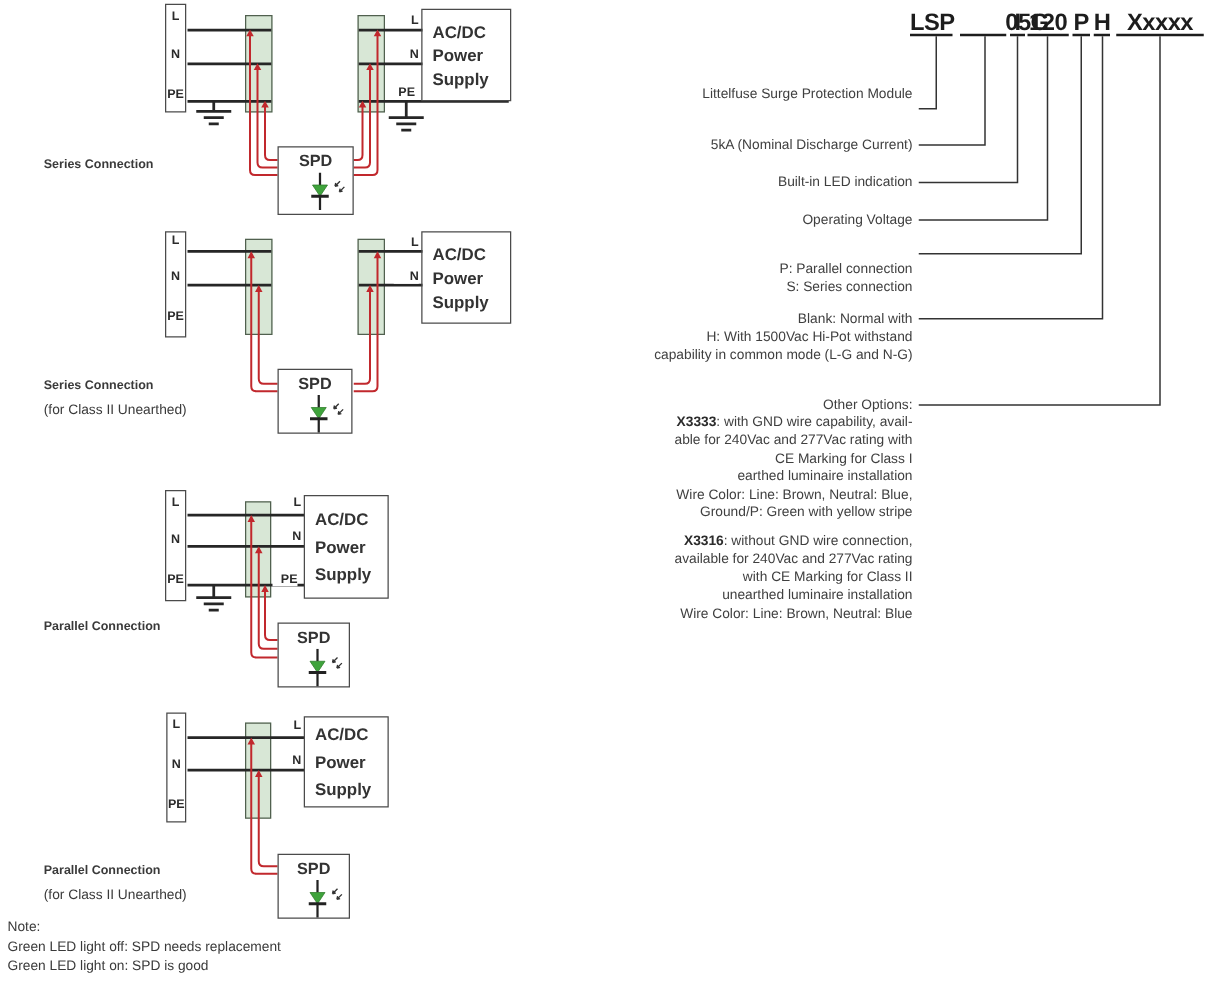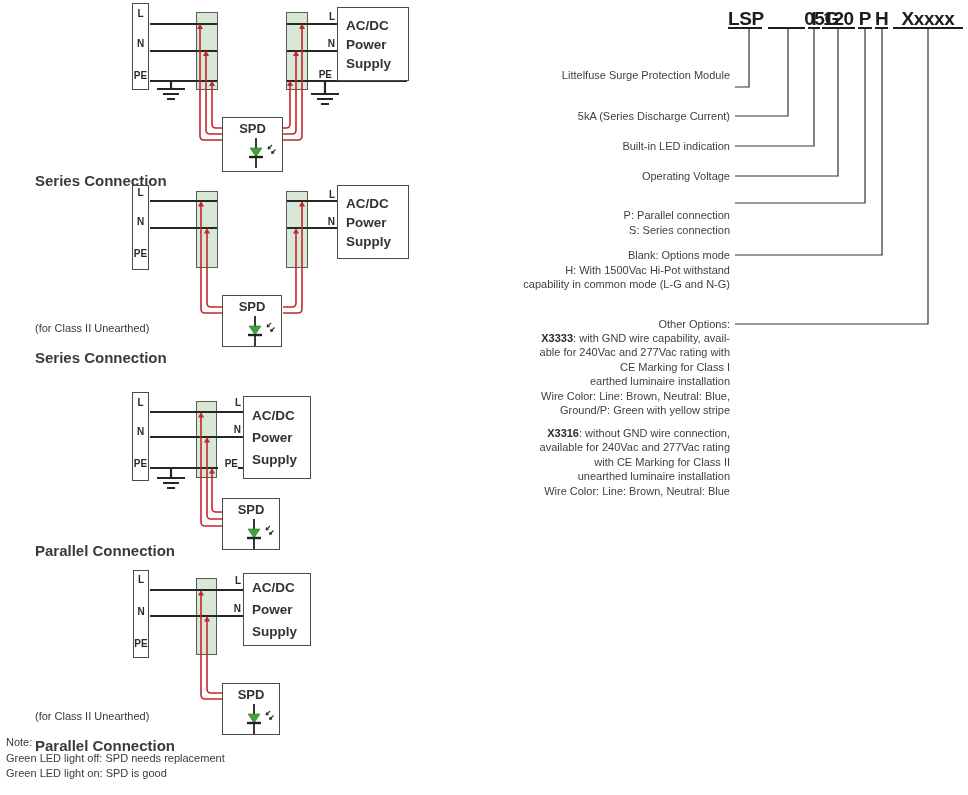--- a/index.html
+++ b/index.html
@@ -19,21 +19,21 @@
          font-size:10px;font-weight:600;color:#2b2b2b;line-height:10px;}
   
   .psu{display:flex;flex-direction:column;justify-content:center;padding-left:8px;
        font-size:13.5px;font-weight:bold;color:#333;}
   .psu.sm{row-gap:4px;} .psu.lg{row-gap:7px;}
   
   .spd{z-index:3;}
   .spd-label{margin-top:3px;text-align:center;font-size:13px;font-weight:600;color:#333;}
   .spd svg{position:absolute;left:50%;top:20px;transform:translateX(-50%) translateX(9px);}
   
-  .dg-title{position:absolute;font-size:15px;font-weight:bold;color:#3a3a3a;white-space:nowrap;margin-top:46px;}
+  .dg-title{position:absolute;font-size:10px;font-weight:bold;color:#3a3a3a;white-space:nowrap;}
   .dg-sub{position:absolute;font-size:11px;font-weight:normal;color:#3a3a3a;white-space:nowrap;}
   
   .note{position:absolute;left:6px;top:735px;font-size:11px;color:#3a3a3a;line-height:15.5px;}
   
   .seg{position:absolute;top:8px;font-size:19px;font-weight:bold;color:#1d1d1d;
        text-align:center;letter-spacing:-0.4px;white-space:nowrap;}
   
   .co{position:absolute;right:238px;text-align:right;font-size:11px;color:#3f3f3f;
       line-height:14.5px;white-space:nowrap;}
   .co b{color:#2c2c2c;}
@@ -233,29 +233,29 @@
 
   <div class="seg" style="left:728px;width:34px">LSP</div>
   <div class="seg" style="left:803px;width:37px">05G</div>
   <div class="seg" style="left:808px;width:12px">I</div>
   <div class="seg" style="left:822px;width:33px">120</div>
   <div class="seg" style="left:858px;width:14px">P</div>
   <div class="seg" style="left:875px;width:13px">H</div>
   <div class="seg" style="left:893px;width:70px">Xxxxx</div>
 
   <div class="co" style="top:68px">Littelfuse Surge Protection Module</div>
-  <div class="co" style="top:109px">5kA (Series Discharge Current)</div>
+  <div class="co" style="top:109px">5kA (Nominal Discharge Current)</div>
   <div class="co" style="top:139px">Built-in LED indication</div>
   <div class="co" style="top:169px">Operating Voltage</div>
   <div class="co" style="top:208px">
     <div>P: Parallel connection</div>
     <div>S: Series connection</div>
   </div>
   <div class="co" style="top:248px">
-    <div>Blank: Options mode</div>
+    <div>Blank: Normal with</div>
     <div>H: With 1500Vac Hi-Pot withstand</div>
     <div>capability in common mode (L-G and N-G)</div>
   </div>
   <div class="co" style="top:317px">Other Options:</div>
   <div class="co" style="top:331px;line-height:14.4px">
     <div><b>X3333</b><span>: with GND wire capability, avail-</span></div>
     <div>able for 240Vac and 277Vac rating with</div>
     <div>CE Marking for Class I</div>
     <div>earthed luminaire installation</div>
     <div>Wire Color: Line: Brown, Neutral: Blue,</div>

